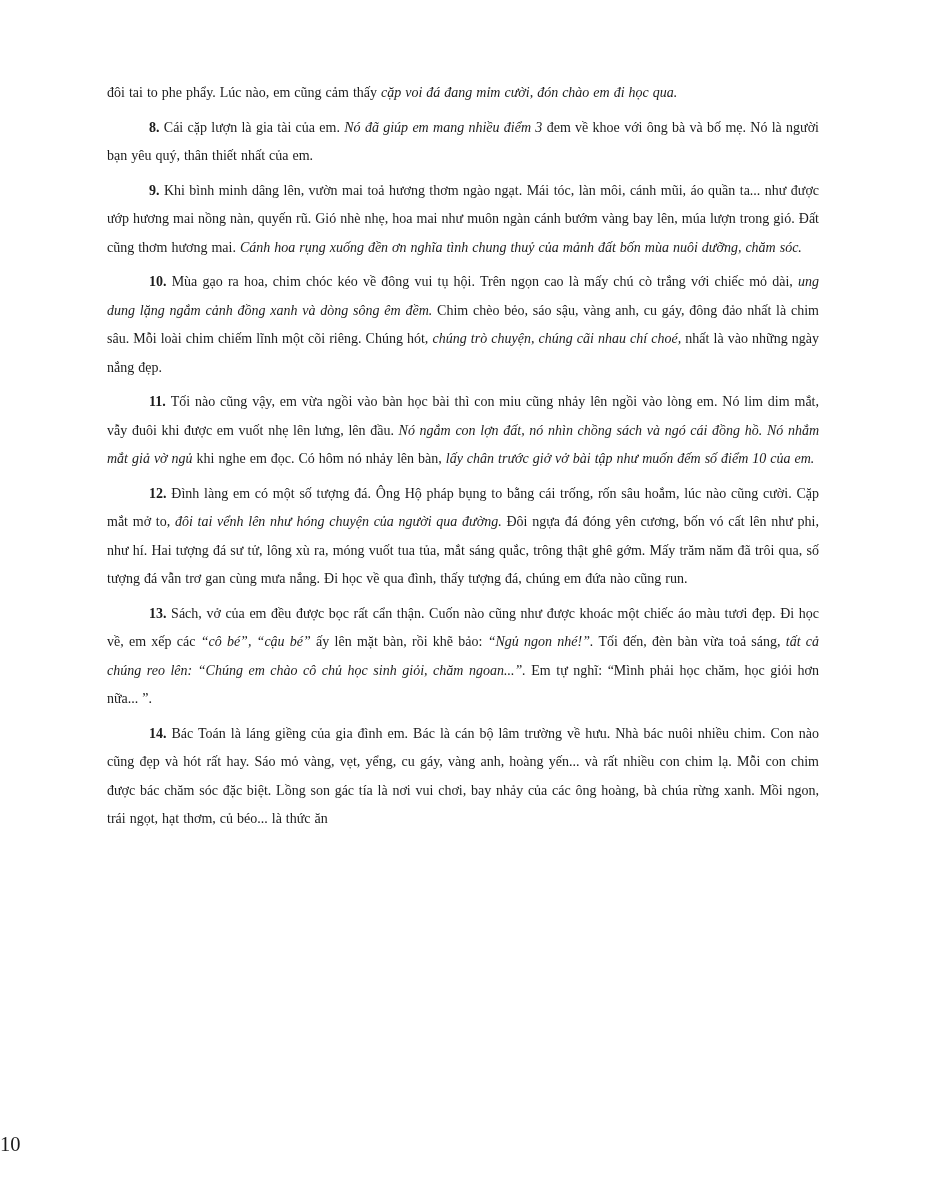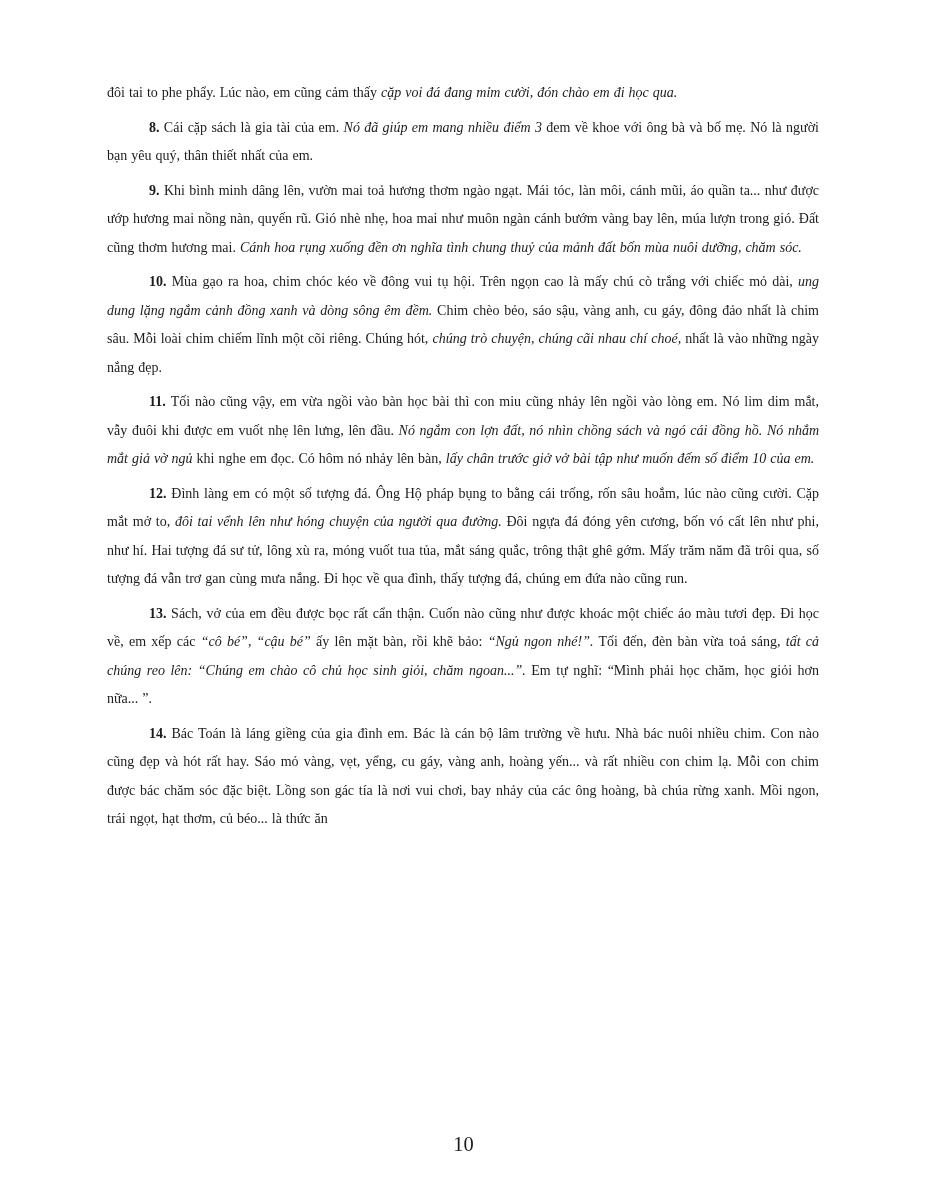--- a/index.html
+++ b/index.html
@@ -40,32 +40,31 @@
     font-style: normal;
   }
   .it {
     font-style: italic;
   }
   .page-number {
     position: absolute;
     left: 0;
     right: 0;
     bottom: 44px;
-    text-align: center;
     font-size: 20.5px;
     color: #1b1b1b;
   }
 </style>
 </head>
 <body>
 
 <main class="page">
   <div class="text-column">
       <p class="para continuation"><span>đôi tai to phe phẩy. Lúc nào, em cũng cảm thấy </span><span class="it">cặp voi đá đang mỉm cười, đón chào em đi học qua.</span></p>
-      <p class="para"><span class="num">8. </span><span>Cái cặp sách là gia tài của em. </span><span class="it">Nó đã giúp em mang nhiều điểm 3</span><span> đem về khoe với ông bà và bố mẹ. Nó là người bạn yêu quý, thân thiết nhất của em.</span></p>
+      <p class="para"><span class="num">8. </span><span>Cái cặp lượn là gia tài của em. </span><span class="it">Nó đã giúp em mang nhiều điểm 3</span><span> đem về khoe với ông bà và bố mẹ. Nó là người bạn yêu quý, thân thiết nhất của em.</span></p>
       <p class="para"><span class="num">9. </span><span>Khi bình minh dâng lên, vườn mai toả hương thơm ngào ngạt. Mái tóc, làn môi, cánh mũi, áo quần ta... như được ướp hương mai nồng nàn, quyến rũ. Gió nhè nhẹ, hoa mai như muôn ngàn cánh bướm vàng bay lên, múa lượn trong gió. Đất cũng thơm hương mai. </span><span class="it">Cánh hoa rụng xuống đền ơn nghĩa tình chung thuỷ của mảnh đất bốn mùa nuôi dưỡng, chăm sóc.</span></p>
       <p class="para"><span class="num">10. </span><span>Mùa gạo ra hoa, chim chóc kéo về đông vui tụ hội. Trên ngọn cao là mấy chú cò trắng với chiếc mỏ dài, </span><span class="it">ung dung lặng ngắm cảnh đồng xanh và dòng sông êm đềm.</span><span> Chim chèo bẻo, sáo sậu, vàng anh, cu gáy, đông đảo nhất là chim sâu. Mỗi loài chim chiếm lĩnh một cõi riêng. Chúng hót, </span><span class="it">chúng trò chuyện, chúng cãi nhau chí choé,</span><span> nhất là vào những ngày nắng đẹp.</span></p>
       <p class="para"><span class="num">11. </span><span>Tối nào cũng vậy, em vừa ngồi vào bàn học bài thì con miu cũng nhảy lên ngồi vào lòng em. Nó lim dim mắt, vẫy đuôi khi được em vuốt nhẹ lên lưng, lên đầu. </span><span class="it">Nó ngắm con lợn đất, nó nhìn chồng sách và ngó cái đồng hồ. Nó nhắm mắt giả vờ ngủ</span><span> khi nghe em đọc. Có hôm nó nhảy lên bàn, </span><span class="it">lấy chân trước giở vở bài tập như muốn đếm số điểm 10 của em.</span></p>
       <p class="para"><span class="num">12. </span><span>Đình làng em có một số tượng đá. Ông Hộ pháp bụng to bằng cái trống, rốn sâu hoắm, lúc nào cũng cười. Cặp mắt mở to, </span><span class="it">đôi tai vểnh lên như hóng chuyện của người qua đường.</span><span> Đôi ngựa đá đóng yên cương, bốn vó cất lên như phi, như hí. Hai tượng đá sư tử, lông xù ra, móng vuốt tua tủa, mắt sáng quắc, trông thật ghê gớm. Mấy trăm năm đã trôi qua, số tượng đá vẫn trơ gan cùng mưa nắng. Đi học về qua đình, thấy tượng đá, chúng em đứa nào cũng run.</span></p>
       <p class="para"><span class="num">13. </span><span>Sách, vở của em đều được bọc rất cẩn thận. Cuốn nào cũng như được khoác một chiếc áo màu tươi đẹp. Đi học về, em xếp các </span><span class="it">“cô bé”, “cậu bé”</span><span> ấy lên mặt bàn, rồi khẽ bảo: </span><span class="it">“Ngủ ngon nhé!”.</span><span> Tối đến, đèn bàn vừa toả sáng, </span><span class="it">tất cả chúng reo lên: “Chúng em chào cô chủ học sinh giỏi, chăm ngoan...”.</span><span> Em tự nghĩ: “Mình phải học chăm, học giỏi hơn nữa... ”.</span></p>
       <p class="para"><span class="num">14. </span><span>Bác Toán là láng giềng của gia đình em. Bác là cán bộ lâm trường về hưu. Nhà bác nuôi nhiều chim. Con nào cũng đẹp và hót rất hay. Sáo mỏ vàng, vẹt, yểng, cu gáy, vàng anh, hoàng yến... và rất nhiều con chim lạ. Mỗi con chim được bác chăm sóc đặc biệt. Lồng son gác tía là nơi vui chơi, bay nhảy của các ông hoàng, bà chúa rừng xanh. Mồi ngon, trái ngọt, hạt thơm, củ béo... là thức ăn</span></p>
     </div>
   <div class="page-number">10</div>
 </main>
 

